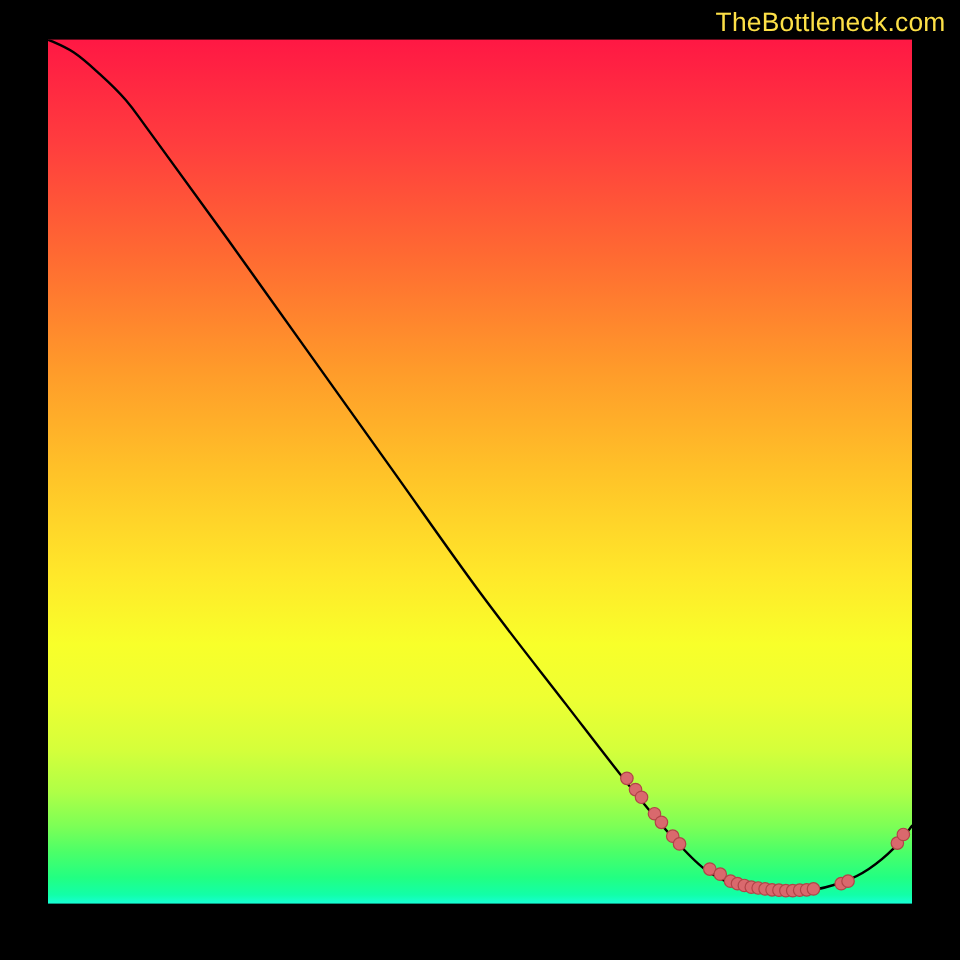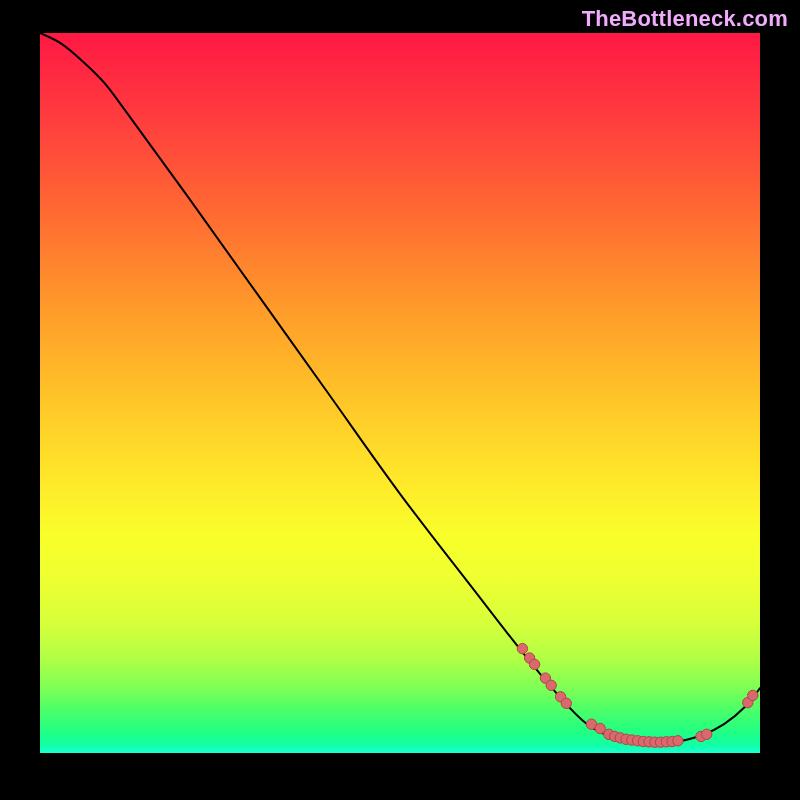--- a/index.html
+++ b/index.html
@@ -13,23 +13,23 @@
   }
   .frame {
     position: relative;
     width: 800px;
     height: 800px;
   }
   .watermark {
     position: absolute;
     top: 6px;
     right: 12px;
-    color: #f0abfc;
+    color: #fde047;
     font-size: 22px;
-    font-weight: 700;
+    font-weight: 400;
     letter-spacing: 0.2px;
     z-index: 5;
   }
   .plot-box {
     position: absolute;
     left: 40px;
     top: 33px;
     width: 720px;
     height: 720px;
   }

